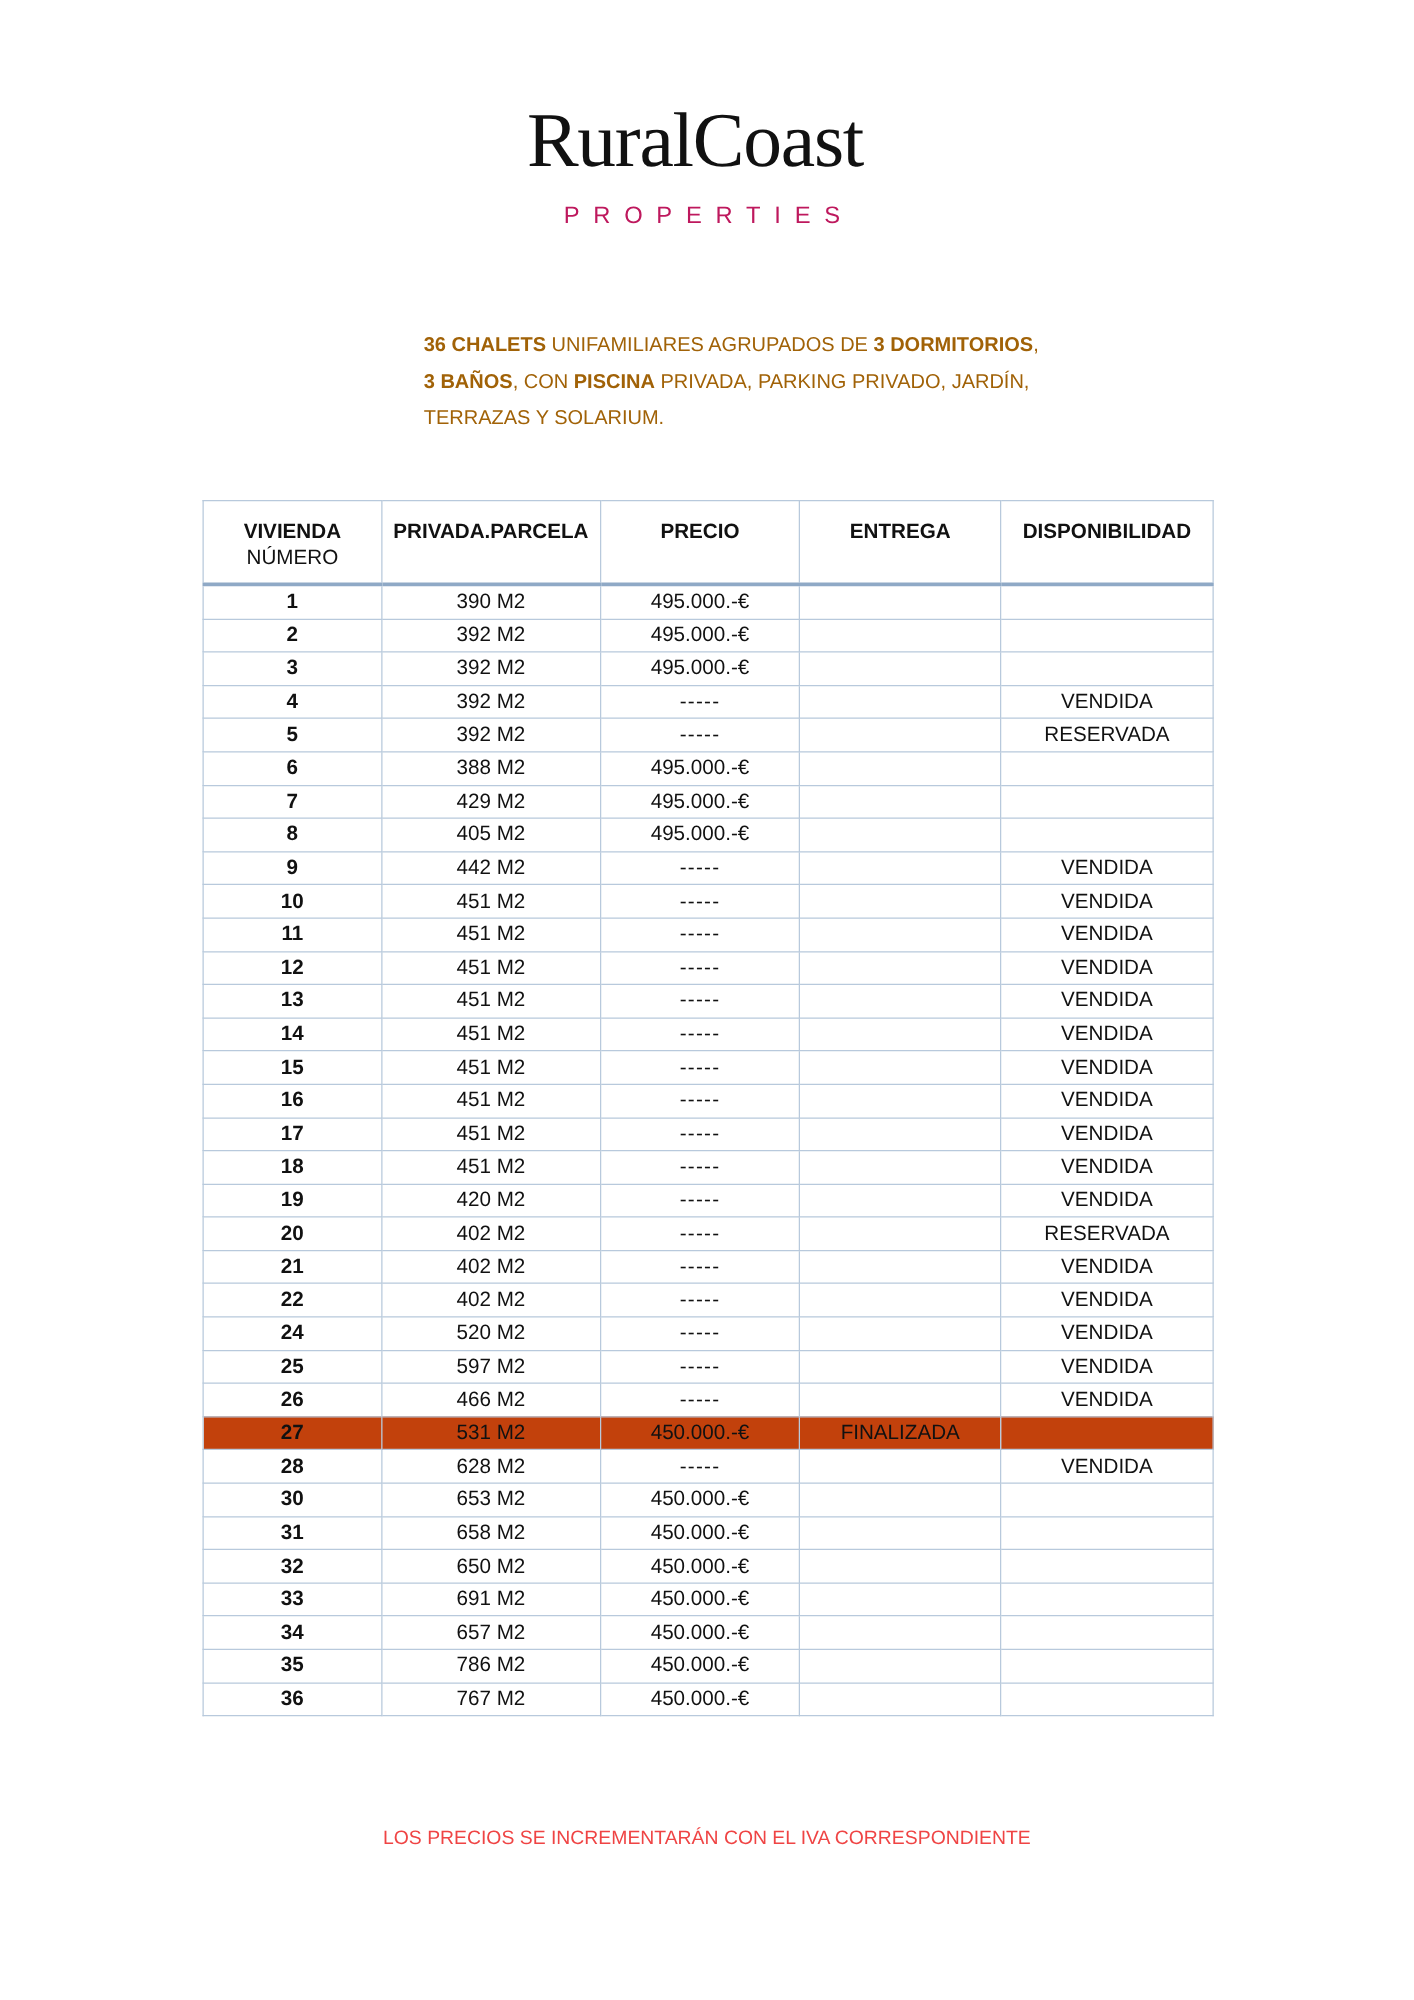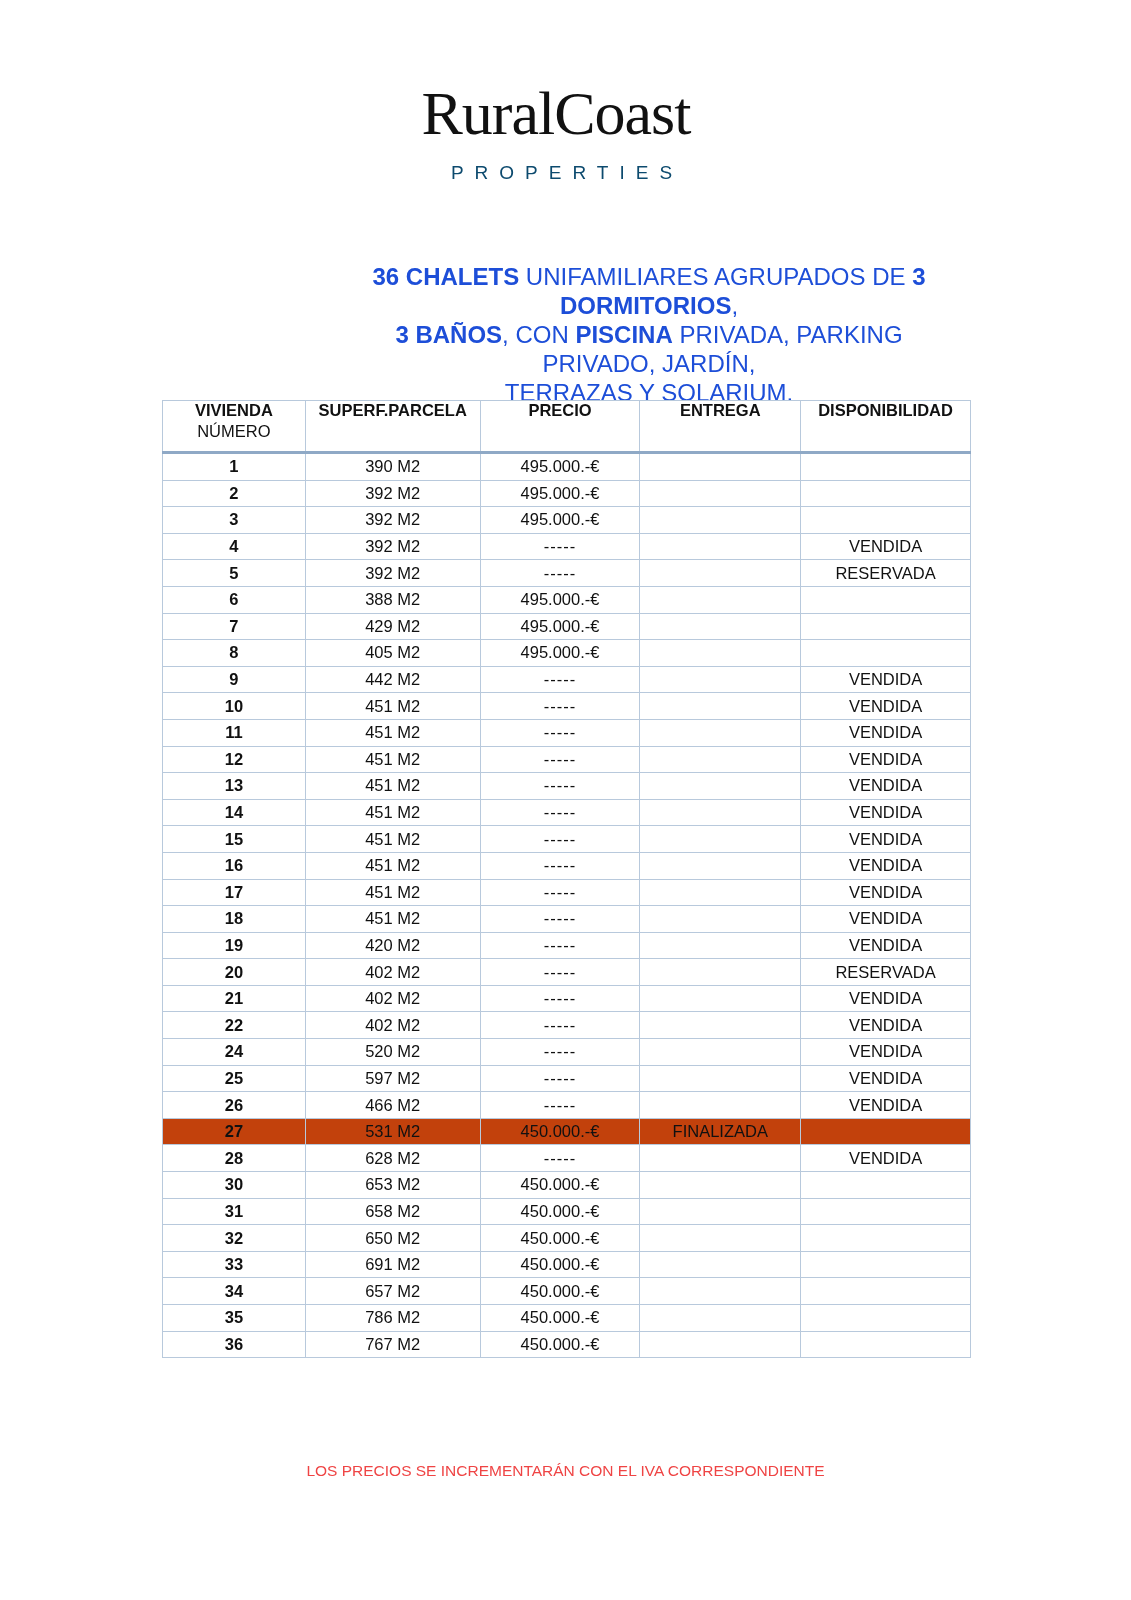--- a/index.html
+++ b/index.html
@@ -1,24 +1,24 @@
 <!DOCTYPE html>
 <html><head>
 <meta charset="utf-8">
 <style>
   html, body { margin: 0; padding: 0; background: #ffffff; }
   body { width: 1131px; height: 1600px; position: relative; font-family: "Liberation Sans", sans-serif; color: #111; overflow: hidden; }
   .logo { position: absolute; left: 0; width: 1112px; top: 78px; text-align: center; }
   .logo-main { font-family: "Liberation Serif", serif; font-size: 62px; letter-spacing: -1px; color: #111; line-height: 70px; }
-  .logo-sub { font-family: "Liberation Sans", sans-serif; font-size: 19px; letter-spacing: 11px; color: #0c4a6e; margin-top: 14px; padding-left: 22px; }
-  .intro { position: absolute; right: 172px; top: 262px; width: 620px; text-align: center; font-family: "Liberation Sans", sans-serif; font-size: 24px; line-height: 29px; color: #1d4ed8; }
+  .logo-sub { font-family: "Liberation Sans", sans-serif; font-size: 19px; letter-spacing: 11px; color: #be185d; margin-top: 14px; padding-left: 22px; }
+  .intro { position: absolute; right: 172px; top: 262px; width: 620px; text-align: left; font-family: "Liberation Sans", sans-serif; font-size: 16px; line-height: 29px; color: #a16207; }
   .intro b { font-weight: bold; }
   table.units { position: absolute; left: 162px; top: 400px; width: 809px; border-collapse: collapse; font-family: "Liberation Sans", sans-serif; font-size: 16.5px; }
   table.units th, table.units td { border: 1px solid #b8c9dc; text-align: center; padding: 0; }
-  table.units thead th { vertical-align: top; height: 50px; font-weight: bold; font-size: 16.5px; color: #111; padding-top: 0; border-bottom: 3px solid #8fa9c6; margin-left: 20px; }
+  table.units thead th { vertical-align: top; height: 50px; font-weight: bold; font-size: 16.5px; color: #111; padding-top: 15px; border-bottom: 3px solid #8fa9c6; margin-left: 20px; }
   table.units thead th .sub { display: block; font-weight: normal; margin-top: 2px; }
   table.units tbody td { height: 25.6px; color: #111; }
   td.num { font-weight: bold; }
   td.dash { letter-spacing: 1px; }
   td.status-sold { color: #3f6a9e; }
   td.status-reserved { color: #c0141c; }
   tr.highlight td { background: #c2410c; }
   .footer { position: absolute; left: 0; width: 1131px; top: 1462px; text-align: center; font-family: "Liberation Sans", sans-serif; font-size: 15.5px; color: #ef4444; }
 </style>
 </head>
@@ -42,21 +42,21 @@
       <col style="width:160px">
       <col style="width:161px">
       <col style="width:170px">
   </colgroup>
   <thead>
     <tr>
       <th>
         <span>VIVIENDA</span>
         <span class="sub">NÚMERO</span>
       </th>
-      <th>SUPERF.PARCELA</th>
+      <th>PRIVADA.PARCELA</th>
       <th>PRECIO</th>
       <th>ENTREGA</th>
       <th>DISPONIBILIDAD</th>
     </tr>
   </thead>
   <tbody id="rows">
       <tr>
         <td class="num">1</td>
         <td>390 M2</td>
         <td>495.000.-€</td>

